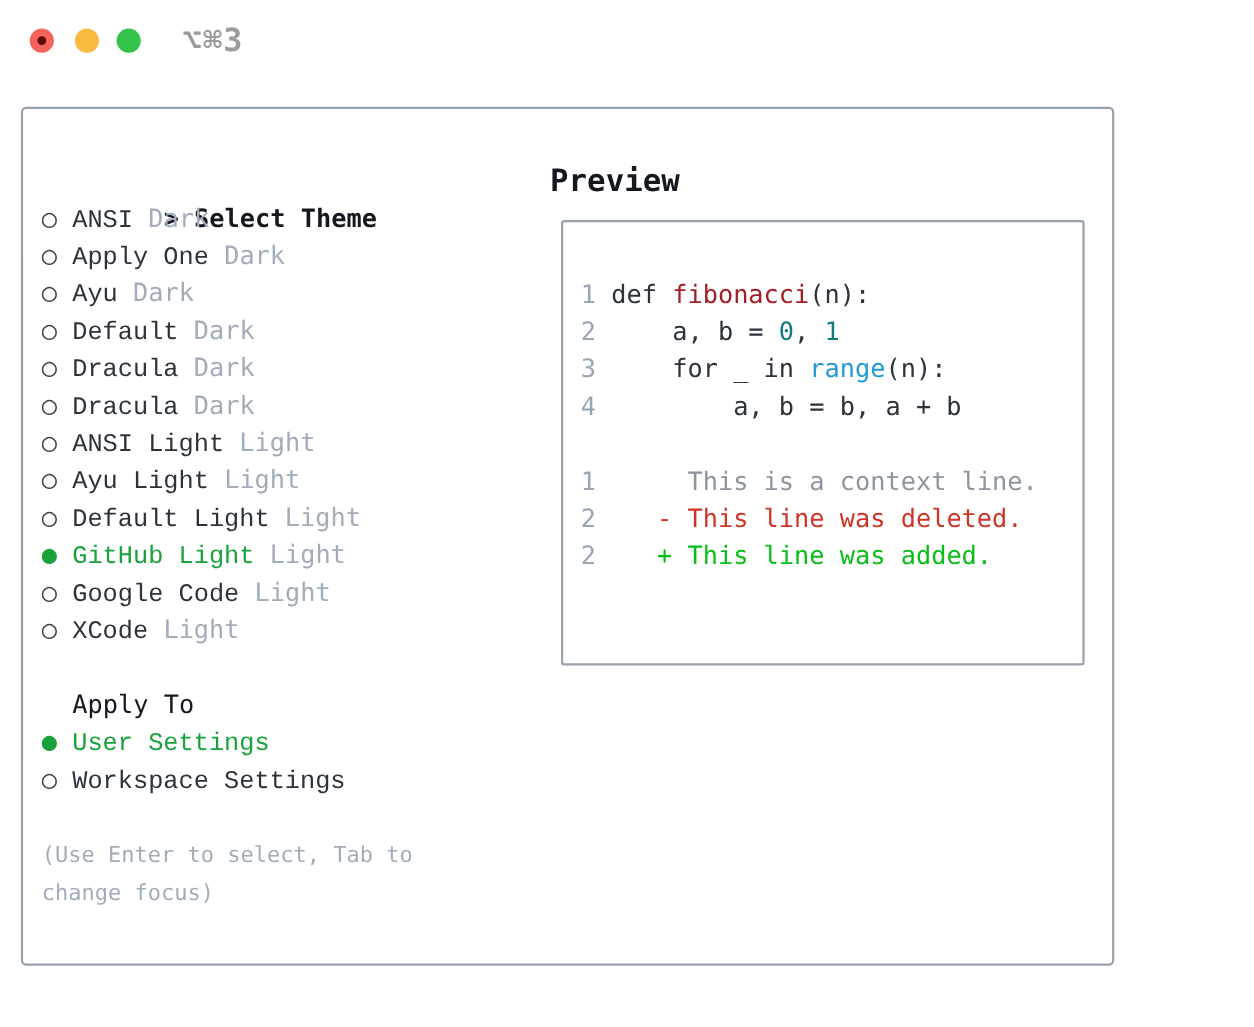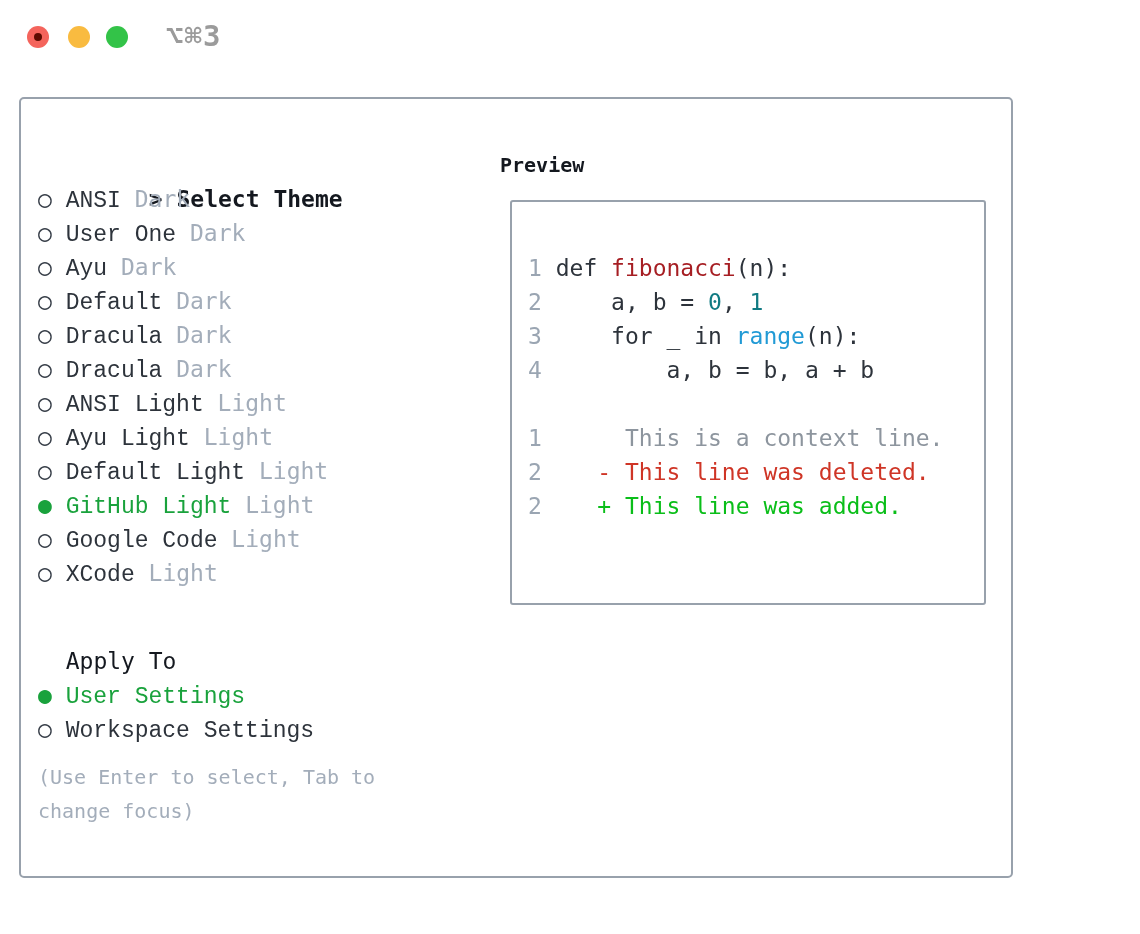--- a/index.html
+++ b/index.html
@@ -59,30 +59,30 @@
     color:var(--text);
   }
   .marker{display:inline-block;width:2ch;color:#3a414b;}
   .marker.green{color:var(--green);}
   .prompt{color:#14181f;font-weight:bold;}
   .header-text{font-weight:bold;color:#14181f;}
   .name{color:var(--text);font-family:Liberation Mono, monospace;}
   .name.green{color:var(--green);}
   .variant{color:var(--muted);}
   .theme-list{position:absolute;left:17px;top:49px;}
-  .apply-section{position:absolute;left:17px;top:525px;margin-top:20px;}
+  .apply-section{position:absolute;left:17px;top:525px;}
   .section-label{padding-left:2ch;color:#14181f;}
   .hint{
     position:absolute;left:17px;top:661px;width:420px;
     font-size:20px;line-height:34px;color:var(--muted);
   }
   
   .preview-label{
     position:absolute;left:479px;top:49px;
-    font-size:20px;line-height:34px;font-weight:bold;color:#14181f;
+    font-size:28px;line-height:34px;font-weight:bold;color:#14181f;
   }
   .preview-box{
     position:absolute;left:489px;top:101px;
     width:476px;height:405px;
     border:2px solid var(--border-gray);
     border-radius:3px;
     background:#fff;
   }
   .code{position:absolute;left:16px;top:49px;}
   .code-line{white-space:pre;font-size:23px;line-height:34px;height:34px;}
@@ -110,21 +110,21 @@
   </div>
 
   <div class="panel">
 
     <div class="theme-list">
       <div class="list-row">
         <span class="marker prompt">&gt;</span><span class="header-text">Select Theme</span>
       </div>
 
     <div class="list-row"><span class="marker">○</span><span class="name">ANSI</span><span class="variant"> Dark</span></div>
-        <div class="list-row"><span class="marker">○</span><span class="name">User One</span><span class="variant"> Dark</span></div>
+        <div class="list-row"><span class="marker">○</span><span class="name">Apply One</span><span class="variant"> Dark</span></div>
         <div class="list-row"><span class="marker">○</span><span class="name">Ayu</span><span class="variant"> Dark</span></div>
         <div class="list-row"><span class="marker">○</span><span class="name">Default</span><span class="variant"> Dark</span></div>
         <div class="list-row"><span class="marker">○</span><span class="name">Dracula</span><span class="variant"> Dark</span></div>
         <div class="list-row"><span class="marker">○</span><span class="name">Dracula</span><span class="variant"> Dark</span></div>
         <div class="list-row"><span class="marker">○</span><span class="name">ANSI Light</span><span class="variant"> Light</span></div>
         <div class="list-row"><span class="marker">○</span><span class="name">Ayu Light</span><span class="variant"> Light</span></div>
         <div class="list-row"><span class="marker">○</span><span class="name">Default Light</span><span class="variant"> Light</span></div>
         <div class="list-row"><span class="marker green">●</span><span class="name green">GitHub Light</span><span class="variant"> Light</span></div>
         <div class="list-row"><span class="marker">○</span><span class="name">Google Code</span><span class="variant"> Light</span></div>
         <div class="list-row"><span class="marker">○</span><span class="name">XCode</span><span class="variant"> Light</span></div>

